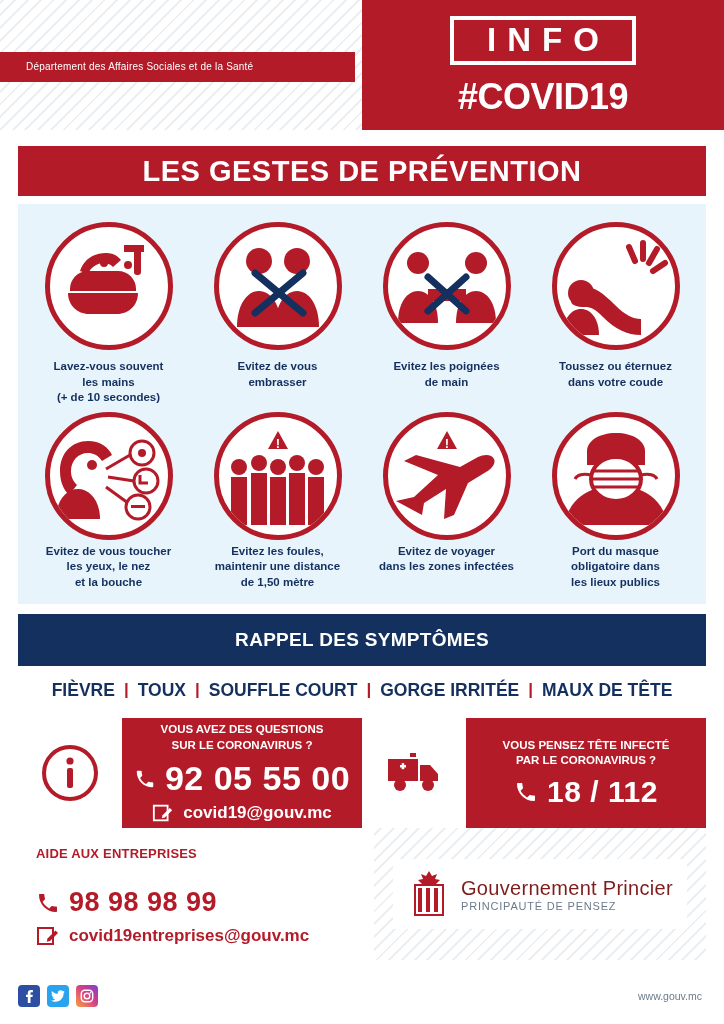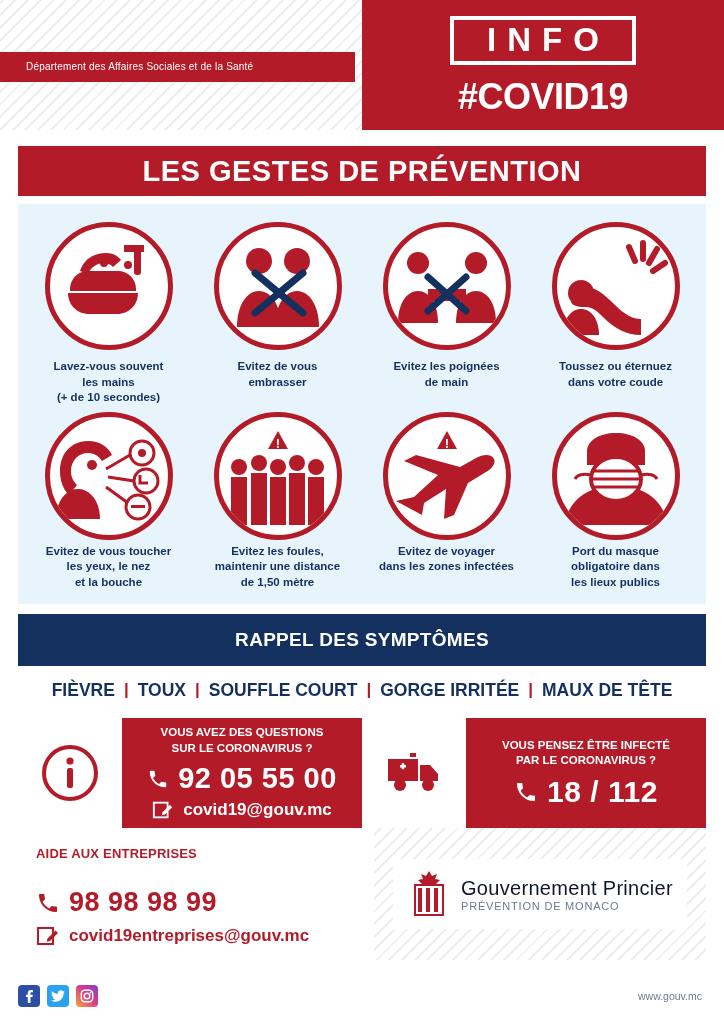--- a/index.html
+++ b/index.html
@@ -187,21 +187,21 @@
     text-align: center;
     line-height: 1.35;
     margin-bottom: 6px;
   }
   .line-item {
     display: flex;
     align-items: center;
     gap: 9px;
   }
   .line-item .big {
-    font-size: 29px;
+    font-size: 34px;
     font-weight: bold;
     letter-spacing: .5px;
   }
   .line-item .mail {
     font-size: 17px;
     font-weight: bold;
   }
   .c-amb {
     width: 104px;
     background: #ffffff;
@@ -242,21 +242,21 @@
     justify-content: center;
   }
   .logo-box {
     background: #ffffff;
     padding: 10px 14px;
     display: flex;
     align-items: center;
     gap: 10px;
   }
   .logo-text .g1 {
-    color: #0f172a;
+    color: #7f1d1d;
     font-size: 20px;
     letter-spacing: .3px;
   }
   .logo-text .g2 {
     color: #6b7b8c;
     font-size: 11px;
     letter-spacing: .8px;
   }
 
   
@@ -536,21 +536,21 @@
         <path class="icon-red" d="M2 8h30v22H2z"></path>
         <path class="icon-red" d="M34 14h10l8 9v7H34z"></path>
         <circle cx="14" cy="34" r="6" fill="#b31b28"></circle>
         <circle cx="42" cy="34" r="6" fill="#b31b28"></circle>
         <rect x="14" y="14" width="6" height="2.5" fill="#ffffff"></rect>
         <rect x="15.7" y="12.2" width="2.5" height="6" fill="#ffffff"></rect>
         <rect x="24" y="2" width="6" height="4" fill="#b31b28"></rect>
       </svg>
     </div>
     <div class="c-red">
-      <div class="q" style="white-space: pre-line">VOUS PENSEZ ÊTRE INFECTÉ
+      <div class="q" style="white-space: pre-line">VOUS PENSEZ TÊTE INFECTÉ
 PAR LE CORONAVIRUS ?</div>
       <div class="line-item">
         <svg width="24" height="24" viewBox="0 0 24 24">
           <path class="icon-white" d="M6.6 10.8c1.4 2.8 3.8 5.2 6.6 6.6l2.2-2.2c.3-.3.7-.4 1-.2 1.2.4 2.4.6 3.6.6.6 0 1 .4 1 1V20c0 .6-.4 1-1 1C10.6 21 3 13.4 3 4c0-.6.4-1 1-1h3.4c.6 0 1 .4 1 1 0 1.3.2 2.5.6 3.6.1.3 0 .7-.2 1z"></path>
         </svg>
         <span class="big" style="font-size:30px">18 / 112</span>
       </div>
     </div>
   </div>
 
@@ -577,21 +577,21 @@
           <path class="icon-red" d="M22 2l3 5 5-2-2 5 5 1-4 4h-14l-4-4 5-1-2-5 5 2z"></path>
           <rect x="8" y="16" width="28" height="30" fill="none" stroke="#b31b28" stroke-width="2"></rect>
           <g fill="#b31b28">
             <rect x="11" y="19" width="4" height="24"></rect>
             <rect x="19" y="19" width="4" height="24"></rect>
             <rect x="27" y="19" width="4" height="24"></rect>
           </g>
         </svg>
         <div class="logo-text">
           <div class="g1">Gouvernement Princier</div>
-          <div class="g2">PRÉVENTION DE MONACO</div>
+          <div class="g2">PRINCIPAUTÉ DE PENSEZ</div>
         </div>
       </div>
     </div>
   </div>
 
   <div class="footer">
     <div class="social">
       <div class="sq fb">
         <svg width="12" height="14" viewBox="0 0 12 14">
             <path fill="#ffffff" d="M7.5 14V8h2l.3-2.3H7.5V4.3c0-.7.2-1.1 1.1-1.1h1.3V1.1C9.6 1.1 8.8 1 7.9 1 6 1 4.8 2.1 4.8 4.1v1.6H3V8h1.8v6z"></path>

